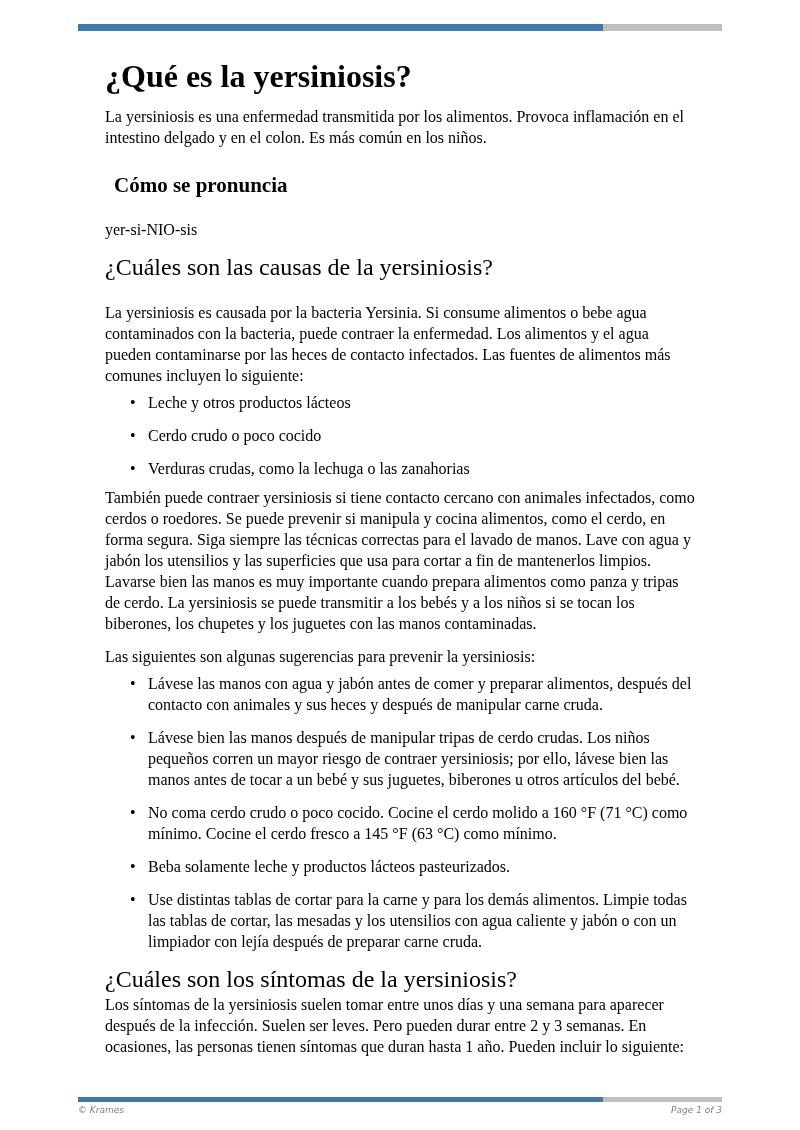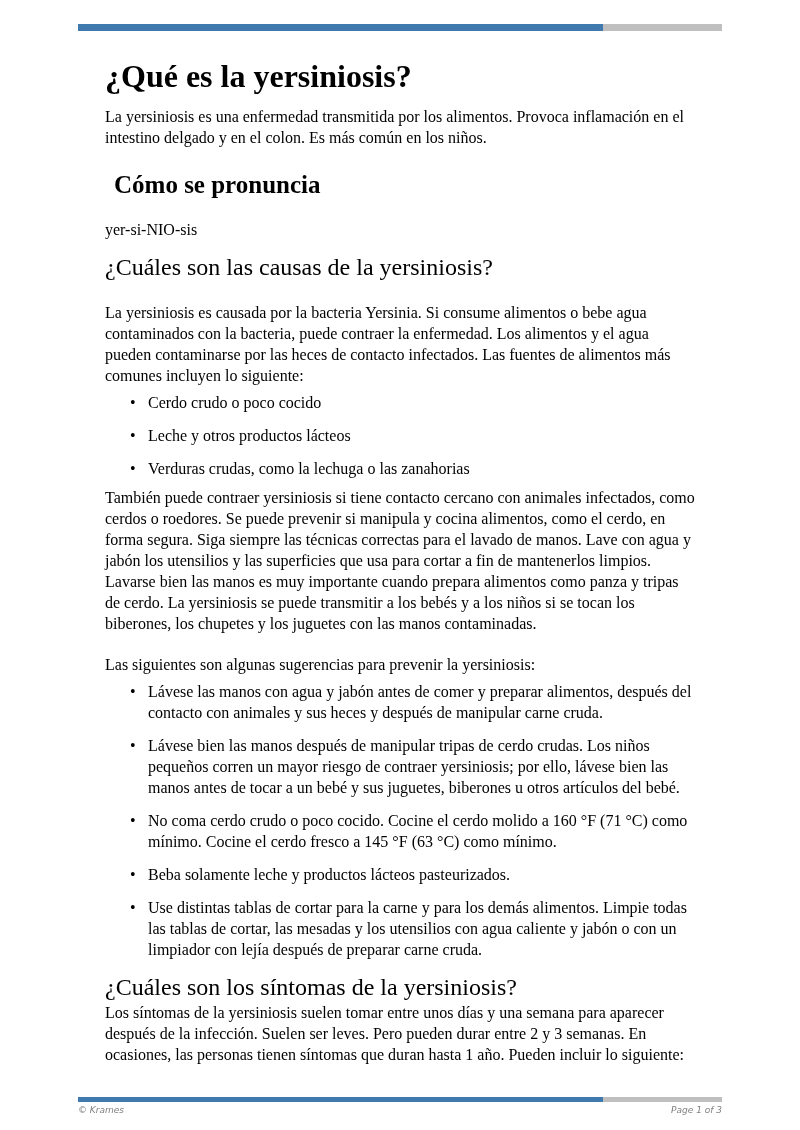--- a/index.html
+++ b/index.html
@@ -20,27 +20,27 @@
   }
   
   .rule{position:absolute;left:78px;width:644px;background:var(--bar-gray);}
   .rule-top{top:24px;height:7px;}
   .rule-bottom{top:1097px;height:5px;}
   .rule-fill{height:100%;width:81.5%;background:var(--bar-blue);}
   
   .content{position:absolute;left:105px;top:31px;width:591px;}
   h1{font-size:32px;line-height:36px;font-weight:bold;margin:27px 0 0 0;}
   h2{font-size:24px;line-height:30px;font-weight:normal;margin:12px 0 0 0;}
-  h3{font-size:25px;line-height:26px;font-weight:bold;margin:24px 0 0 0;padding-left:9px;}
+  h3{font-size:21px;line-height:26px;font-weight:bold;margin:24px 0 0 0;padding-left:9px;}
   p{font-size:16px;line-height:21px;margin:0;}
   .p-intro{margin-top:12px;}
   .p-pron{margin-top:21px;}
   .p-causes{margin-top:20px;}
   .p-detail{margin-top:8px;}
-  .p-prevent{margin-top:20px;}
+  .p-prevent{margin-top:12px;}
   .p-symptoms{}
   ul{list-style:none;margin:6px 0 0 0;padding:0;}
   li{position:relative;font-size:16px;line-height:21px;padding-left:43px;}
   li + li{margin-top:12px;}
   li::before{
     content:"\2022";
     position:absolute;left:25px;top:0;
     font-size:16px;line-height:21px;
   }
   
@@ -69,22 +69,22 @@
 
     <h3>Cómo se pronuncia</h3>
 
     <p class="p-pron">yer-si-NIO-sis</p>
 
     <h2>¿Cuáles son las causas de la yersiniosis?</h2>
 
     <p class="p-causes">La yersiniosis es causada por la bacteria Yersinia. Si consume alimentos o bebe agua contaminados con la bacteria, puede contraer la enfermedad. Los alimentos y el agua pueden contaminarse por las heces de contacto infectados. Las fuentes de alimentos más comunes incluyen lo siguiente:</p>
 
     <ul>
+      <li>Leche y otros productos lácteos</li>
       <li>Cerdo crudo o poco cocido</li>
-      <li>Leche y otros productos lácteos</li>
       <li>Verduras crudas, como la lechuga o las zanahorias</li>
     </ul>
 
     <p class="p-detail">También puede contraer yersiniosis si tiene contacto cercano con animales infectados, como cerdos o roedores. Se puede prevenir si manipula y cocina alimentos, como el cerdo, en forma segura. Siga siempre las técnicas correctas para el lavado de manos. Lave con agua y jabón los utensilios y las superficies que usa para cortar a fin de mantenerlos limpios. Lavarse bien las manos es muy importante cuando prepara alimentos como panza y tripas de cerdo. La yersiniosis se puede transmitir a los bebés y a los niños si se tocan los biberones, los chupetes y los juguetes con las manos contaminadas.</p>
 
     <p class="p-prevent">Las siguientes son algunas sugerencias para prevenir la yersiniosis:</p>
 
     <ul>
       <li>Lávese las manos con agua y jabón antes de comer y preparar alimentos, después del contacto con animales y sus heces y después de manipular carne cruda.</li>
       <li>Lávese bien las manos después de manipular tripas de cerdo crudas. Los niños pequeños corren un mayor riesgo de contraer yersiniosis; por ello, lávese bien las manos antes de tocar a un bebé y sus juguetes, biberones u otros artículos del bebé.</li>

